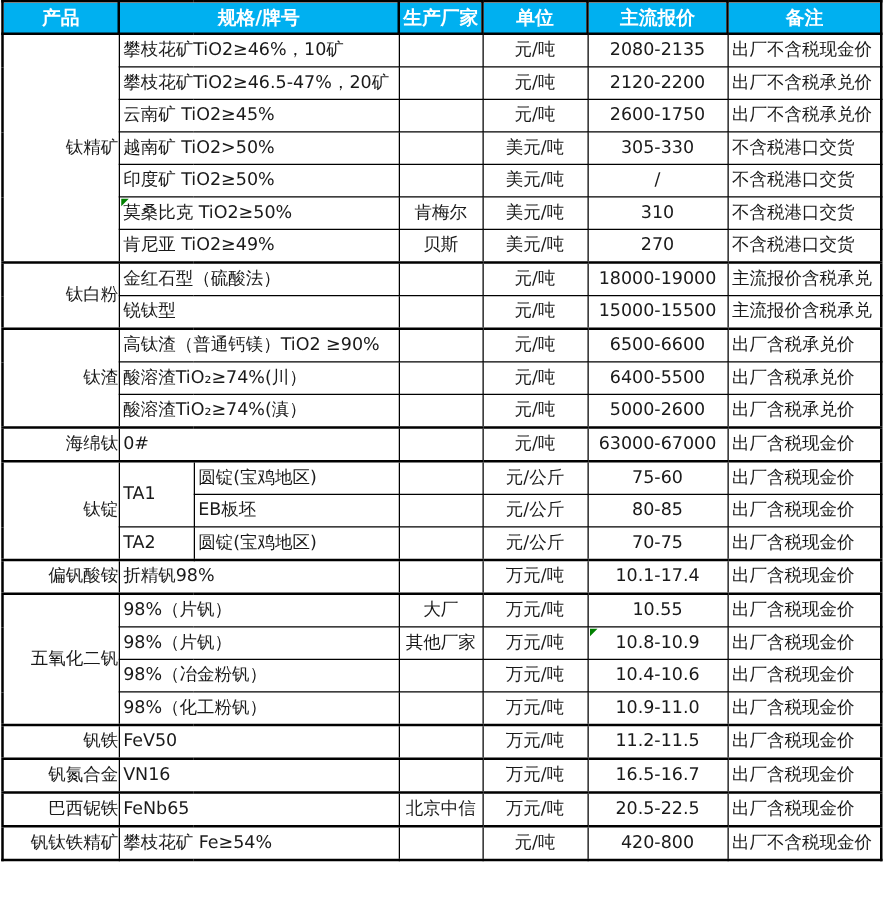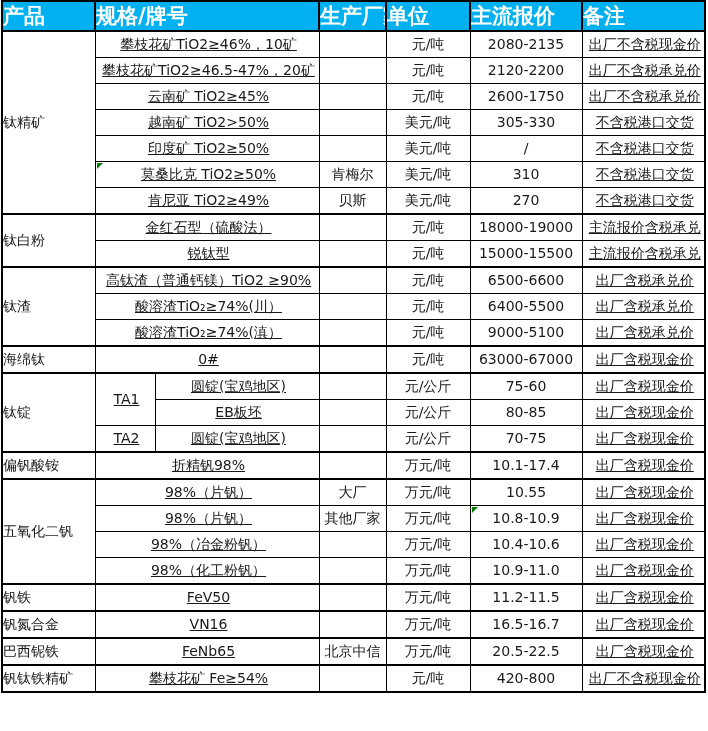--- a/index.html
+++ b/index.html
@@ -26,43 +26,43 @@
   col.w-maker   { width: 67px; }
   col.w-unit    { width: 84px; }
   col.w-price   { width: 112px; }
   col.w-note    { width: 123px; }
 
   th {
     background: var(--header-bg, #00B0F0);
     color: var(--header-text, #ffffff);
     border: 2px solid var(--border, #000000);
     height: 24px;
-    font-size: 21px;
+    font-size: 15px;
     font-weight: bold;
     padding: 0;
-    text-align: left;
+    text-align: center;
     white-space: nowrap;
     overflow: hidden;
   }
   td {
     border: 1px solid var(--border, #000000);
     height: 25px;
     font-size: 14px;
     color: #1a1a1a;
     padding: 0;
     position: relative;
     white-space: nowrap;
     overflow: hidden;
     text-align: center;
     vertical-align: middle;
     line-height: 1.1;
   }
   tr.sect > td { border-top-width: 2px; }
-  td.c-product { text-align: left; }
-  td.c-spec, td.c-spec2, td.c-note { text-align: center; padding-left: 3px; text-decoration: underline; }
+  td.c-product { text-align: right; }
+  td.c-spec, td.c-spec2, td.c-note { text-align: left; padding-left: 3px; }
   td.c-maker, td.c-unit, td.c-price { text-align: center; }
 
   .corner {
     position: absolute;
     left: 1px;
     top: 1px;
     width: 0;
     height: 0;
     border-top: 6px solid var(--flag, #008000);
     border-right: 6px solid transparent;
@@ -171,21 +171,21 @@
           <td class="c-spec" colspan="2">酸溶渣TiO₂≥74%(川）</td>
           <td class="c-maker"></td>
           <td class="c-unit">元/吨</td>
           <td class="c-price">6400-5500</td>
           <td class="c-note">出厂含税承兑价</td>
         </tr>
         <tr>
           <td class="c-spec" colspan="2">酸溶渣TiO₂≥74%(滇）</td>
           <td class="c-maker"></td>
           <td class="c-unit">元/吨</td>
-          <td class="c-price">9000-5100</td>
+          <td class="c-price">5000-2600</td>
           <td class="c-note">出厂含税承兑价</td>
         </tr>
         <tr class="sect">
           <td class="c-product">海绵钛</td>
           <td class="c-spec" colspan="2">0#</td>
           <td class="c-maker"></td>
           <td class="c-unit">元/吨</td>
           <td class="c-price">63000-67000</td>
           <td class="c-note">出厂含税现金价</td>
         </tr>

